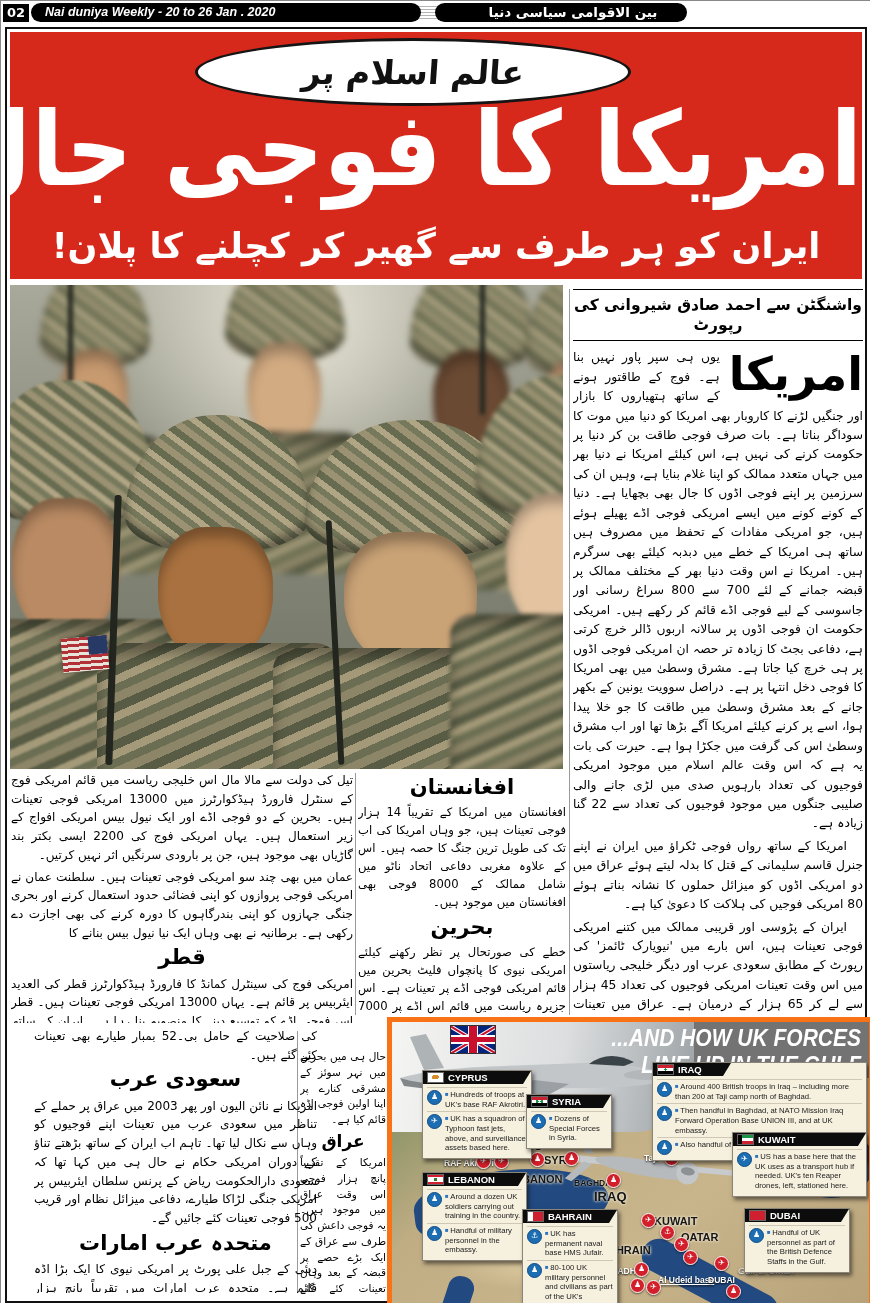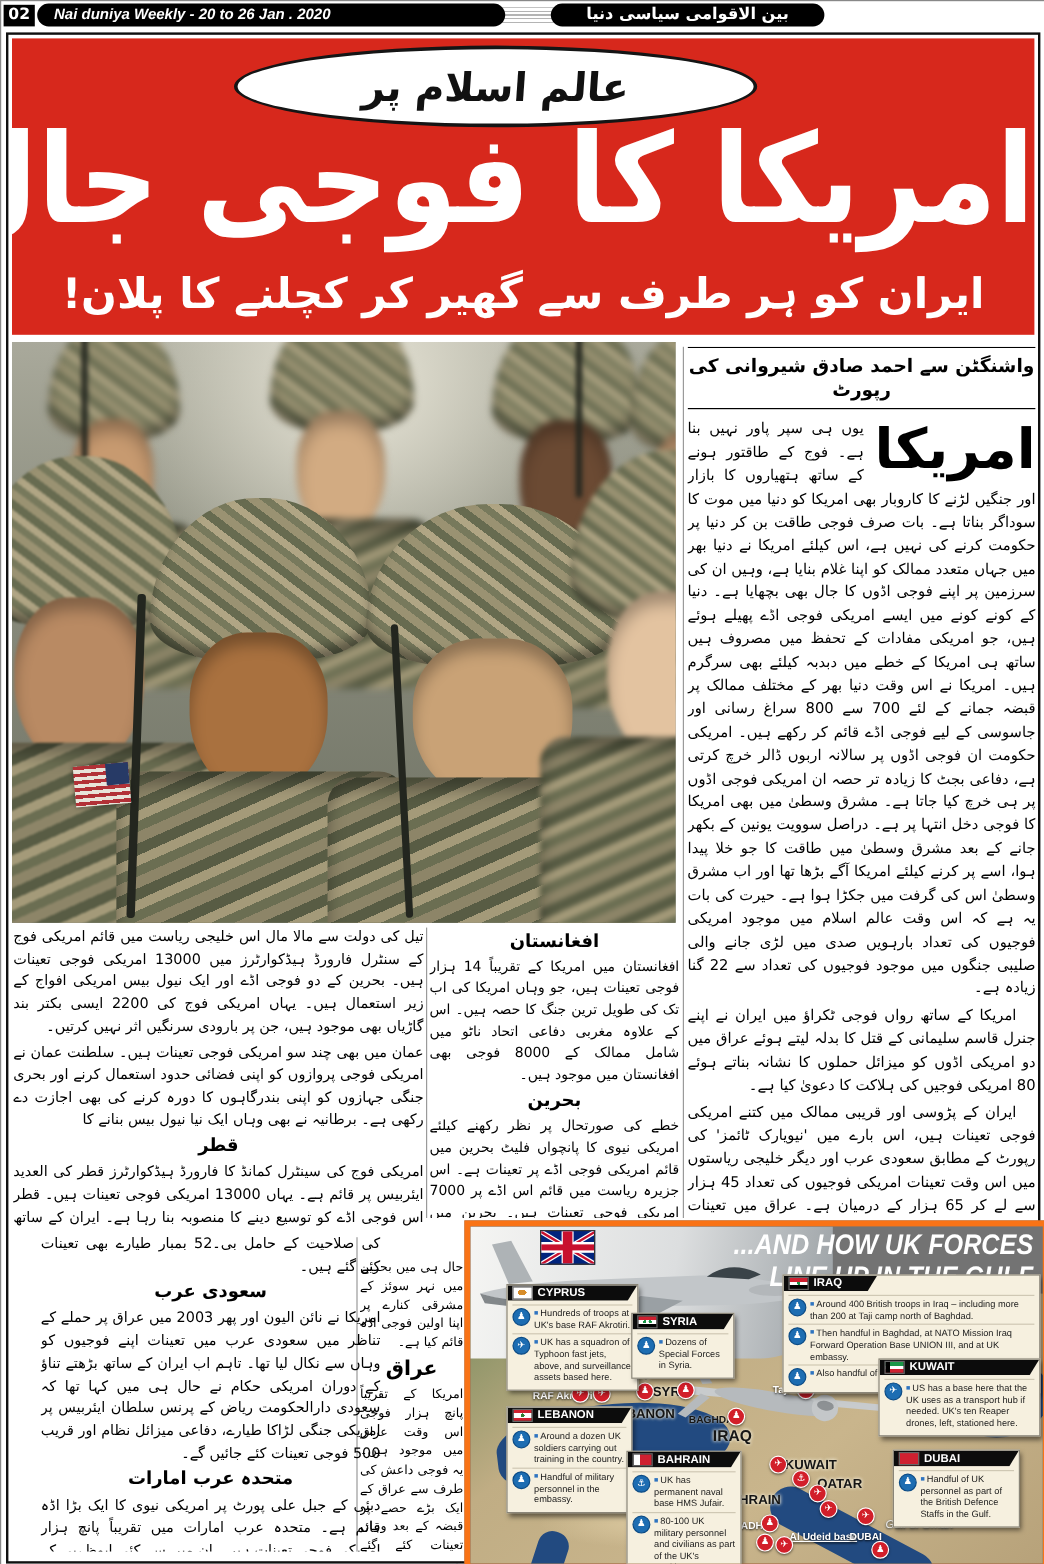--- a/index.html
+++ b/index.html
@@ -10,21 +10,21 @@
   
   .topbar{position:absolute;left:0;top:0;width:690px;height:25px;}
   .pagenum{position:absolute;left:2px;top:3px;width:26px;height:18px;background:#000;color:#fff;
            font-weight:bold;font-size:13px;text-align:center;line-height:18px;}
   .stripes{position:absolute;left:180px;top:5px;width:486px;height:14px;
            background:repeating-linear-gradient(180deg,#b4b4b4 0 1px,#fff 1px 3px);}
   .pill{position:absolute;top:2px;height:19px;background:#000;border-radius:10px;color:#fff;
         font-weight:bold;line-height:19px;white-space:nowrap;overflow:hidden;}
   .pill-left{left:30px;width:362px;font-size:12.5px;font-style:italic;padding:0 14px;
              font-family:"Liberation Sans",sans-serif;}
-  .pill-right{right:4px;width:228px;font-size:13.5px;text-align:center;}
+  .pill-right{right:4px;width:228px;font-size:13.5px;text-align:center;padding-left:24px;}
 
   .frame{position:absolute;left:4px;top:26px;width:858px;height:1272px;border:2px solid #101010;}
 
   
   .masthead{position:absolute;left:9px;top:31px;width:852px;height:247px;background:#d7281c;overflow:hidden;}
   .kicker-oval{position:absolute;left:185px;top:6px;width:430px;height:62px;background:#fff;
                border:3px solid #151515;border-radius:50%;display:flex;align-items:center;justify-content:center;}
   .kicker-oval span{font-size:33px;font-weight:bold;color:#111;transform:skewX(-4deg);}
   .hl-main{position:absolute;left:0;top:52px;width:100%;text-align:center;color:#fff;font-weight:bold;
            font-size:92px;line-height:132px;transform:scaleY(1.12);white-space:nowrap;}
@@ -55,21 +55,21 @@
   
   .vr{position:absolute;width:1px;background:#9a9a9a;}
   .col{position:absolute;overflow:hidden;text-align:justify;}
   .col p{margin:0 0 3px;}
   .col-right{left:572px;top:288px;width:290px;height:726px;font-size:12.3px;line-height:1.58;}
   .byline{border-top:1.5px solid #000;border-bottom:1.5px solid #000;padding:5px 0;margin-bottom:7px;
           font-size:15.5px;font-weight:bold;text-align:center;line-height:1.3;}
   .dropword{float:right;font-size:46px;font-weight:bold;line-height:.95;margin:5px 0 2px 9px;}
   .indent{text-indent:16px;}
   .col-mid{left:357px;top:772px;width:208px;height:242px;font-size:11.6px;line-height:1.55;}
-  .col h3{margin:2px 0 4px;text-align:center;font-size:15px;line-height:1.2;}
+  .col h3{margin:2px 0 4px;text-align:center;font-size:21px;line-height:1.2;}
   .col-left-a{left:10px;top:770px;width:342px;height:252px;font-size:12px;line-height:1.56;}
   .col-left-b{left:10px;top:1026px;width:283px;height:266px;font-size:12px;line-height:1.56;margin-left:23px;}
   .col-narrow{left:299px;top:1048px;width:86px;height:262px;font-size:10.5px;line-height:1.5;}
   .col-narrow h3{font-size:17px;}
 
   
   .info{position:absolute;left:386px;top:1016px;width:477px;height:281px;background:#737373;
         overflow:hidden;border:5px solid #f97316;font-family:"Liberation Sans",sans-serif;}
   .ig-map{position:absolute;left:0;top:56px;width:477px;height:225px;
           background:radial-gradient(closest-side at 85% 25%,#9f9273,transparent 70%),

